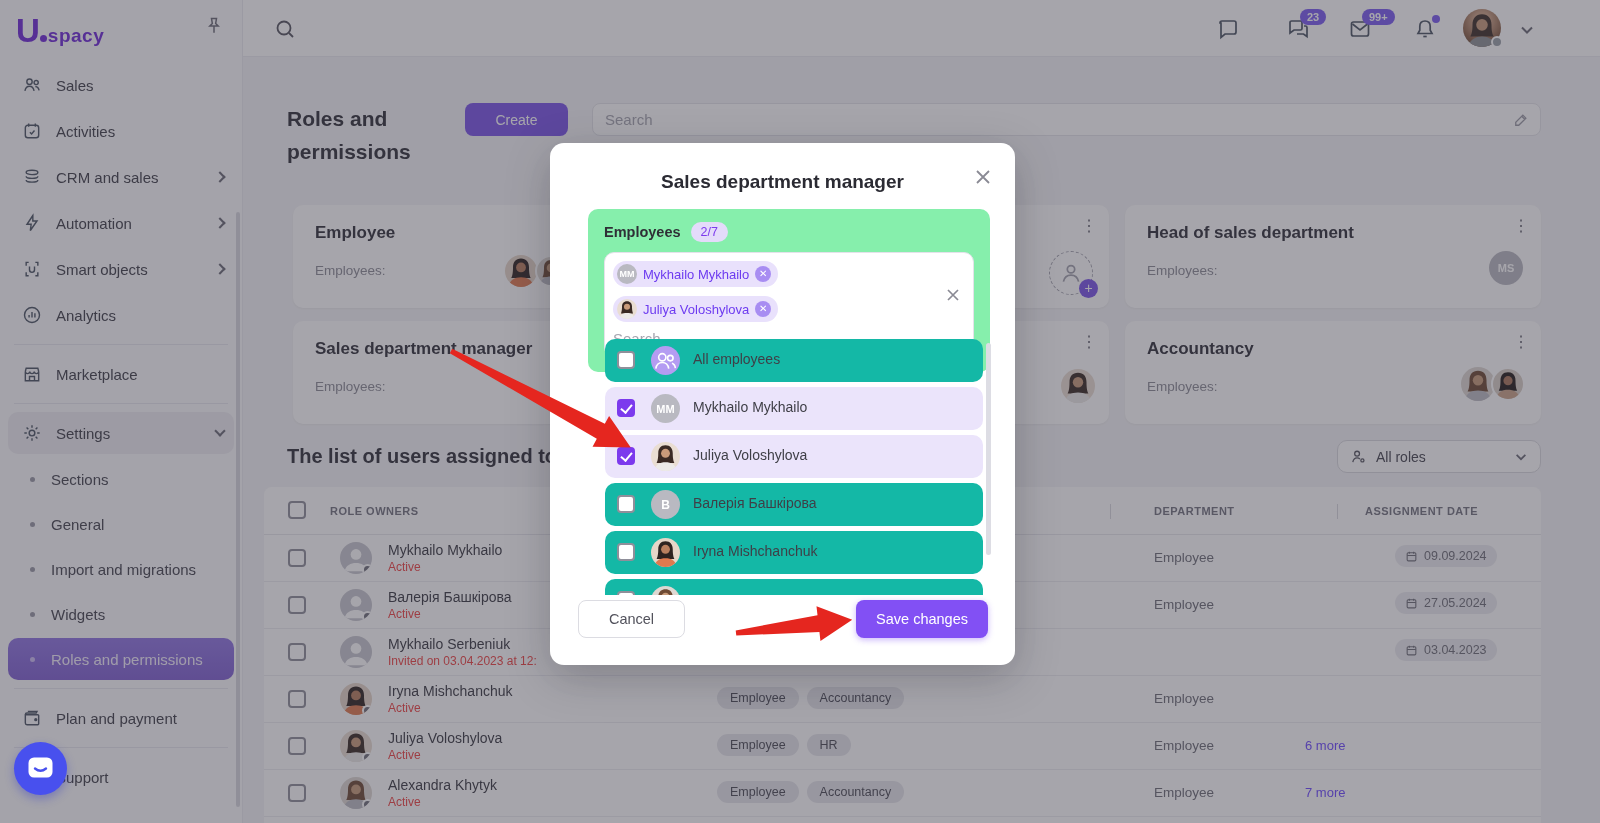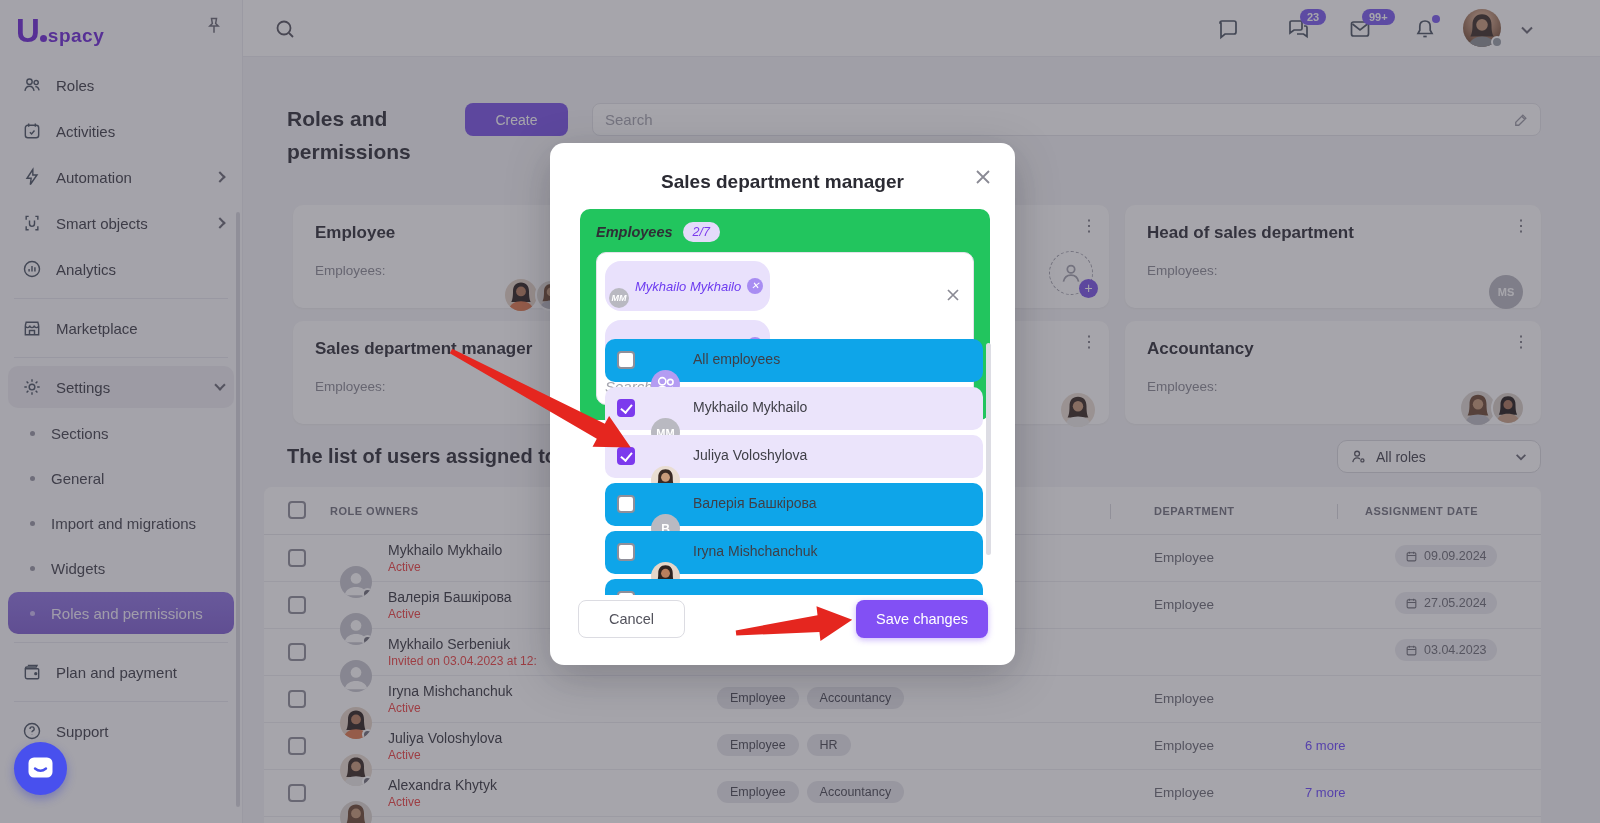--- a/index.html
+++ b/index.html
@@ -66,21 +66,21 @@
   .cards { position:absolute; left:50px; top:148px; display:grid;
     grid-template-columns:379px 421px 416px; grid-template-rows:103px 103px;
     column-gap:16px; row-gap:13px; }
   .card { position:relative; background:#fff; border-radius:10px;
     box-shadow:0 1px 2px rgba(30,30,40,.05); padding:18px 22px; }
   .card h3 { font-size:17px; font-weight:600; color:#303039; }
   .card .emp-lbl { position:absolute; left:22px; top:58px; font-size:13.5px; color:#8c8c96; }
   .kebab { position:absolute; right:10px; top:10px; width:20px; height:22px; color:#6b6b76;
     font-size:16px; line-height:22px; text-align:center; cursor:pointer; }
 
-  .avatar { border-radius:50%; overflow:hidden; position:relative; display:inline-block;margin-top:24px; }
+  .avatar { border-radius:50%; overflow:hidden; position:relative; display:inline-block; }
   .av-init { background:#b9b9c1; color:#fff; font-weight:600; display:inline-flex;
     align-items:center; justify-content:center; }
   .bust { position:absolute; inset:0; width:100%; height:100%; }
   .ph-a { background:#e9ddd2; } .ph-a .skin{fill:#c99b7a} .ph-a .hair{fill:#3a2a24} .ph-a .shirt{fill:#eceae8}
   .ph-b { background:#e6d6c8; } .ph-b .skin{fill:#b97f5e} .ph-b .hair{fill:#2e2320} .ph-b .shirt{fill:#e07a4f}
   .ph-c { background:#ded8d2; } .ph-c .skin{fill:#c79b79} .ph-c .hair{fill:#6e4a33} .ph-c .shirt{fill:#bcbcc4}
   .ph-d { background:#d9cfc6; } .ph-d .skin{fill:#a9765a} .ph-d .hair{fill:#241d1a} .ph-d .shirt{fill:#caa388}
   .av-placeholder { background:#c7c7cf; }
   .av-all { background:#b49cf2; }
   .status-dot { position:absolute; width:11px; height:11px; border-radius:50%;
@@ -122,39 +122,39 @@
   .t-date { position:absolute; left:1131px; top:10px; background:#ececf0; border-radius:13px;
     padding:4px 10px; display:flex; align-items:center; gap:6px; font-size:12.5px; color:#6d6d77; }
 
   
   .backdrop { position:fixed; inset:0; background:rgba(58,56,68,0.45); z-index:40; }
   .modal { position:fixed; left:550px; top:143px; width:465px; height:522px; background:#fff;
     border-radius:14px; box-shadow:0 12px 44px rgba(20,20,30,.25); z-index:100; }
   .m-title { position:absolute; left:0; right:0; top:28px; text-align:center; font-size:19px;
     font-weight:600; color:#2b2b33; }
   .m-close { position:absolute; right:22px; top:24px; width:20px; height:20px; cursor:pointer; }
-  .m-panel { position:absolute; left:30px; right:25px; top:66px; background:#22c55e;
-    border-radius:10px; padding:13px 16px 15px;font-style:italic; }
+  .m-panel { position:absolute; left:38px; right:25px; top:66px; background:#86efac;
+    border-radius:10px; padding:13px 16px 15px; }
   .m-label-row { display:flex; align-items:center; gap:10px; }
   .m-label { font-size:14.5px; font-weight:700; color:#2f2f36; }
   .m-counter { background:#e4dbfa; color:#7c3aed; font-size:12.5px; border-radius:10px;
     padding:3px 10px; }
   .m-input { position:relative; margin-top:10px; background:#fff; border:1px solid #e4e2ea;
     border-radius:10px; padding:8px 36px 9px 8px; min-height:74px; }
   .chips { display:flex; gap:9px; flex-wrap:wrap; }
   .chip { display:inline-flex; align-items:center; gap:6px; background:#e9e1fc;
     border-radius:16px; padding:3px 7px 3px 4px; }
   .chip .avatar { width:20px; height:20px; font-size:9px; }
   .chip .nm { font-size:13px; color:#6d3bf0; font-weight:500; }
   .chip-x { width:16px; height:16px; border-radius:50%; background:#a88df2; color:#fff;
     font-size:10px; line-height:16px; text-align:center; cursor:pointer; }
   .m-search-ph { margin-top:8px; font-size:15px; color:#a5a5af; }
   .m-clear { position:absolute; right:12px; top:34px; width:16px; height:16px; cursor:pointer; }
   .m-list { position:absolute; left:55px; top:196px; width:378px; height:256px; overflow:hidden; }
-  .m-row { position:relative; height:43px; border-radius:10px; background:#0ea5e9;
+  .m-row { position:relative; height:43px; border-radius:10px; background:#14b8a6;
     margin-bottom:5px; cursor:pointer; }
   .m-row.sel { background:#ebe4fb; }
   .m-row .cb { left:12px; top:12px; }
   .cb.checked { background:#7c3aed; border-color:#7c3aed; }
   .cb.checked::after { content:""; position:absolute; left:4px; top:1px; width:5px; height:9px;
     border-right:2.5px solid #fff; border-bottom:2.5px solid #fff; transform:rotate(40deg); }
   .m-row .avatar { position:absolute; left:46px; top:7px; width:29px; height:29px; font-size:11px; }
   .m-row .nm { position:absolute; left:88px; top:12px; font-size:14px; color:#3f3f47; }
   .m-scroll { position:absolute; right:24px; top:200px; width:5px; height:212px;
     background:#dddde4; border-radius:3px; }
@@ -187,28 +187,36 @@
       </svg>
   </span>
   <nav class="nav">
     <div class="nav-item">
       <svg viewBox="0 0 24 24" fill="none" stroke="#4b5563" stroke-width="1.7">
           <circle cx="9" cy="8" r="3.2"></circle>
           <path d="M3.5 19c.8-4 3-5.5 5.5-5.5s4.7 1.5 5.5 5.5"></path>
           <circle cx="17" cy="9" r="2.5"></circle>
           <path d="M16 13.8c2.3.2 4 1.6 4.5 4.7"></path>
         </svg>
-      <span class="lbl">Roles</span>
+      <span class="lbl">Sales</span>
     </div>
     <div class="nav-item">
       <svg viewBox="0 0 24 24" fill="none" stroke="#4b5563" stroke-width="1.7">
           <rect x="4" y="5" width="16" height="15" rx="3"></rect>
           <path d="M8 3v4M16 3v4M9.5 13.5l2 2 3.5-4"></path>
         </svg>
       <span class="lbl">Activities</span>
+    </div>
+    <div class="nav-item">
+      <svg viewBox="0 0 24 24" fill="none" stroke="#4b5563" stroke-width="1.7">
+          <ellipse cx="12" cy="6.5" rx="7" ry="2.6"></ellipse>
+          <path d="M5 11c0 1.4 3.1 2.6 7 2.6s7-1.2 7-2.6M5 15.5c0 1.4 3.1 2.6 7 2.6s7-1.2 7-2.6"></path>
+        </svg>
+      <span class="lbl">CRM and sales</span>
+      <span class="chev-r"></span>
     </div>
     <div class="nav-item">
       <svg viewBox="0 0 24 24" fill="none" stroke="#4b5563" stroke-width="1.7">
           <path d="M13 3L6 13.5h5L10 21l8-11.5h-5z"></path>
         </svg>
       <span class="lbl">Automation</span>
       <span class="chev-r"></span>
     </div>
     <div class="nav-item">
       <svg viewBox="0 0 24 24" fill="none" stroke="#4b5563" stroke-width="1.7">

